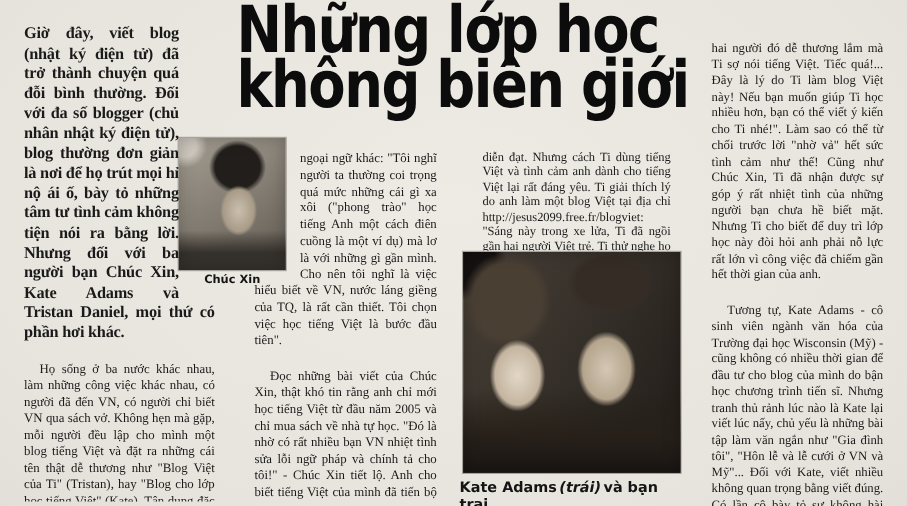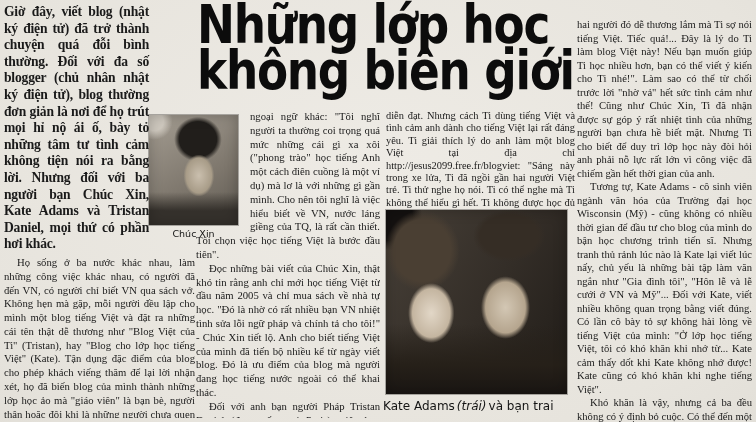--- a/index.html
+++ b/index.html
@@ -13,21 +13,21 @@
     font-family:"Liberation Serif","DejaVu Serif",serif;
     color:#1a1a1a;
   }
   .col {
     position:absolute;
     font-size:10.7px; line-height:13.8px;
     text-align:justify;
     overflow:hidden;
     color:#1a1a1a;
   }
-  .col p { margin:0; }
+  .col p { margin:16px; }
   .ind { text-indent:13px; }
   .col1 { left:4px; top:4px; width:191px; height:414px; }
   .col2 { left:196px; top:110px; width:184px; height:308px; }
   .col3 { left:386px; top:110px; width:189px; height:99px; font-size:10.4px; line-height:12.4px; }
   .col4 { left:577px; top:18px; width:175px; height:414px; font-size:10.6px; line-height:13.5px; }
   .intro {
     font-size:13.6px; line-height:16.6px;
     font-weight:bold; letter-spacing:-0.2px;
     margin-bottom:3px !important;
   }
@@ -58,21 +58,21 @@
       radial-gradient(ellipse 36px 46px at 66% 53%, #d3c7b4 0%, #b5a58e 55%, rgba(0,0,0,0) 68%),
       radial-gradient(ellipse 52px 56px at 20% 22%, #4a3f33 55%, rgba(0,0,0,0) 72%),
       radial-gradient(ellipse 50px 36px at 68% 14%, #352d25 58%, rgba(0,0,0,0) 72%),
       radial-gradient(circle 42px at 2% 4%, #141110 55%, rgba(0,0,0,0) 78%),
       linear-gradient(to top, #1a1613 0%, #262019 16%, rgba(0,0,0,0) 38%),
       linear-gradient(120deg, #474038 0%, #332d27 55%, #201c18 100%);
   }
   .caption {
     position:absolute;
     font-family:"DejaVu Sans","Liberation Sans",sans-serif;
-    font-weight:normal; color:#141414;
+    font-weight:bold; color:#141414;
   }
   .caption-cx { left:149px; top:228px; width:89px; font-size:9.5px; text-align:center; }
   .caption-kate { left:383px; top:399px; width:195px; font-size:12px; }
   .caption-kate .it { font-style:italic; }
   .caption-kate span { margin-right:2px; }
   .byline {
     position:absolute; right:5px; top:403px;
     font-family:"Liberation Serif","DejaVu Serif",serif;
     font-weight:bold; font-size:11px; color:#141414;margin-top:36px;
   }

